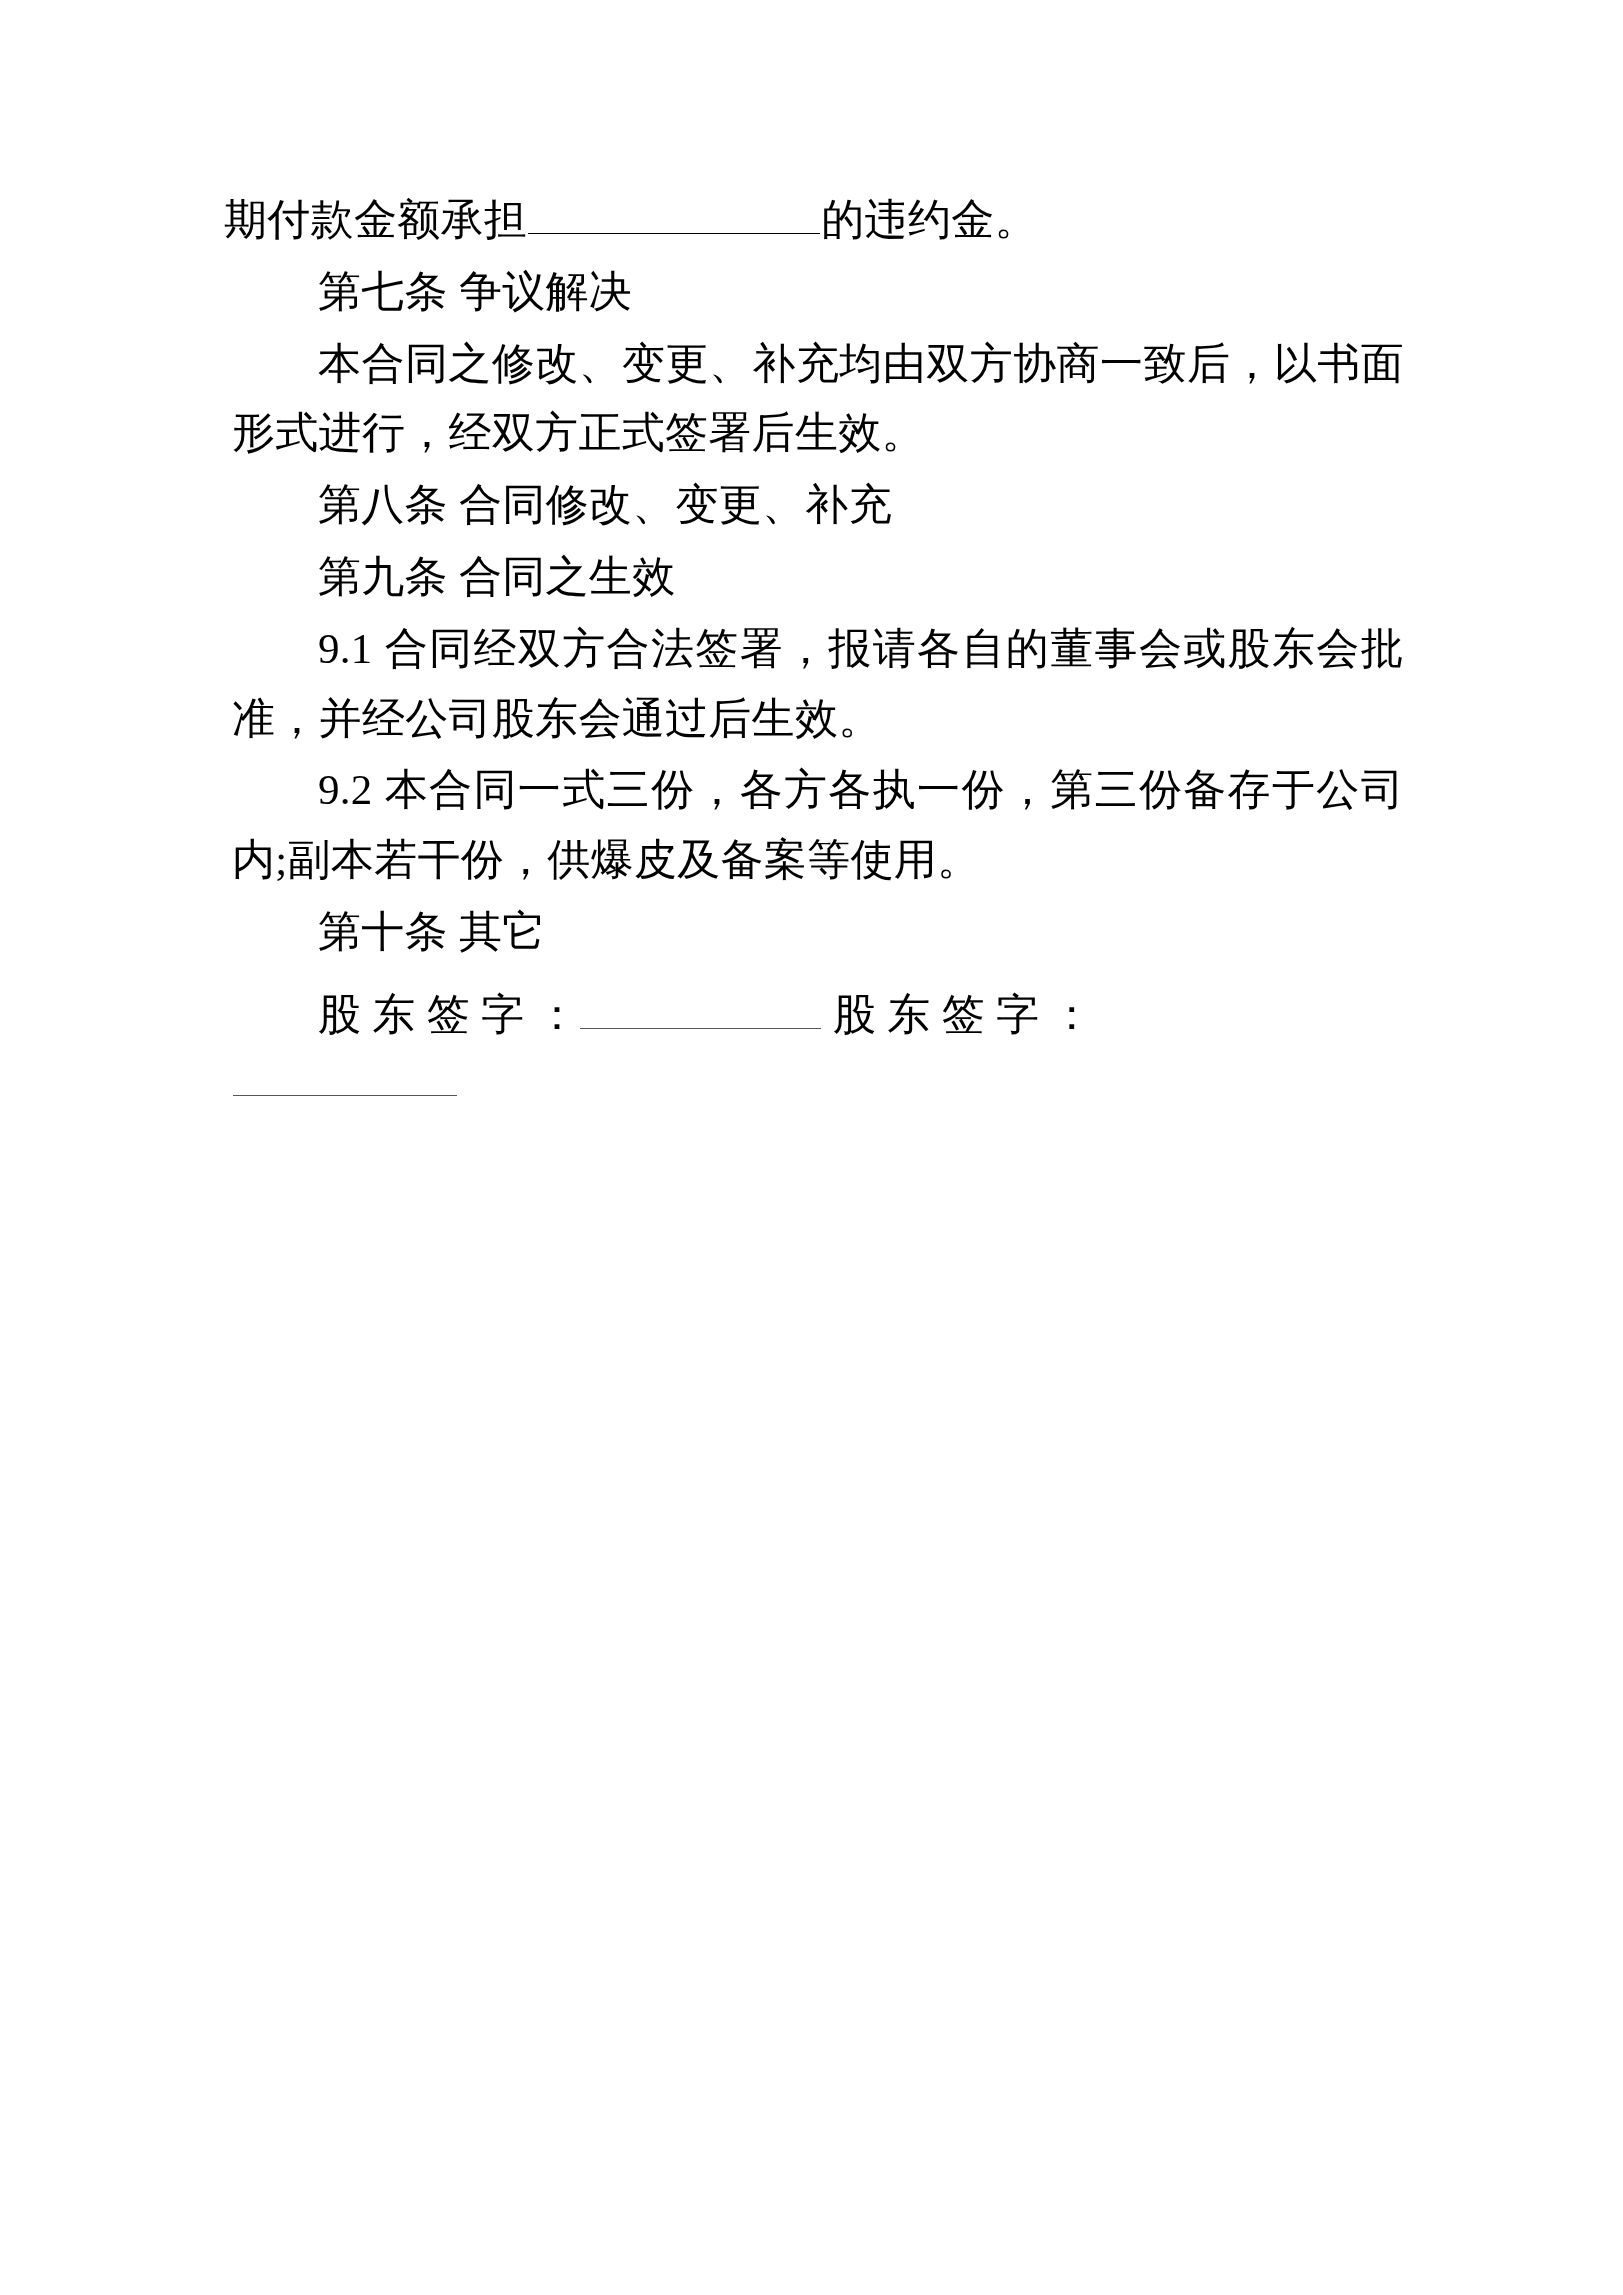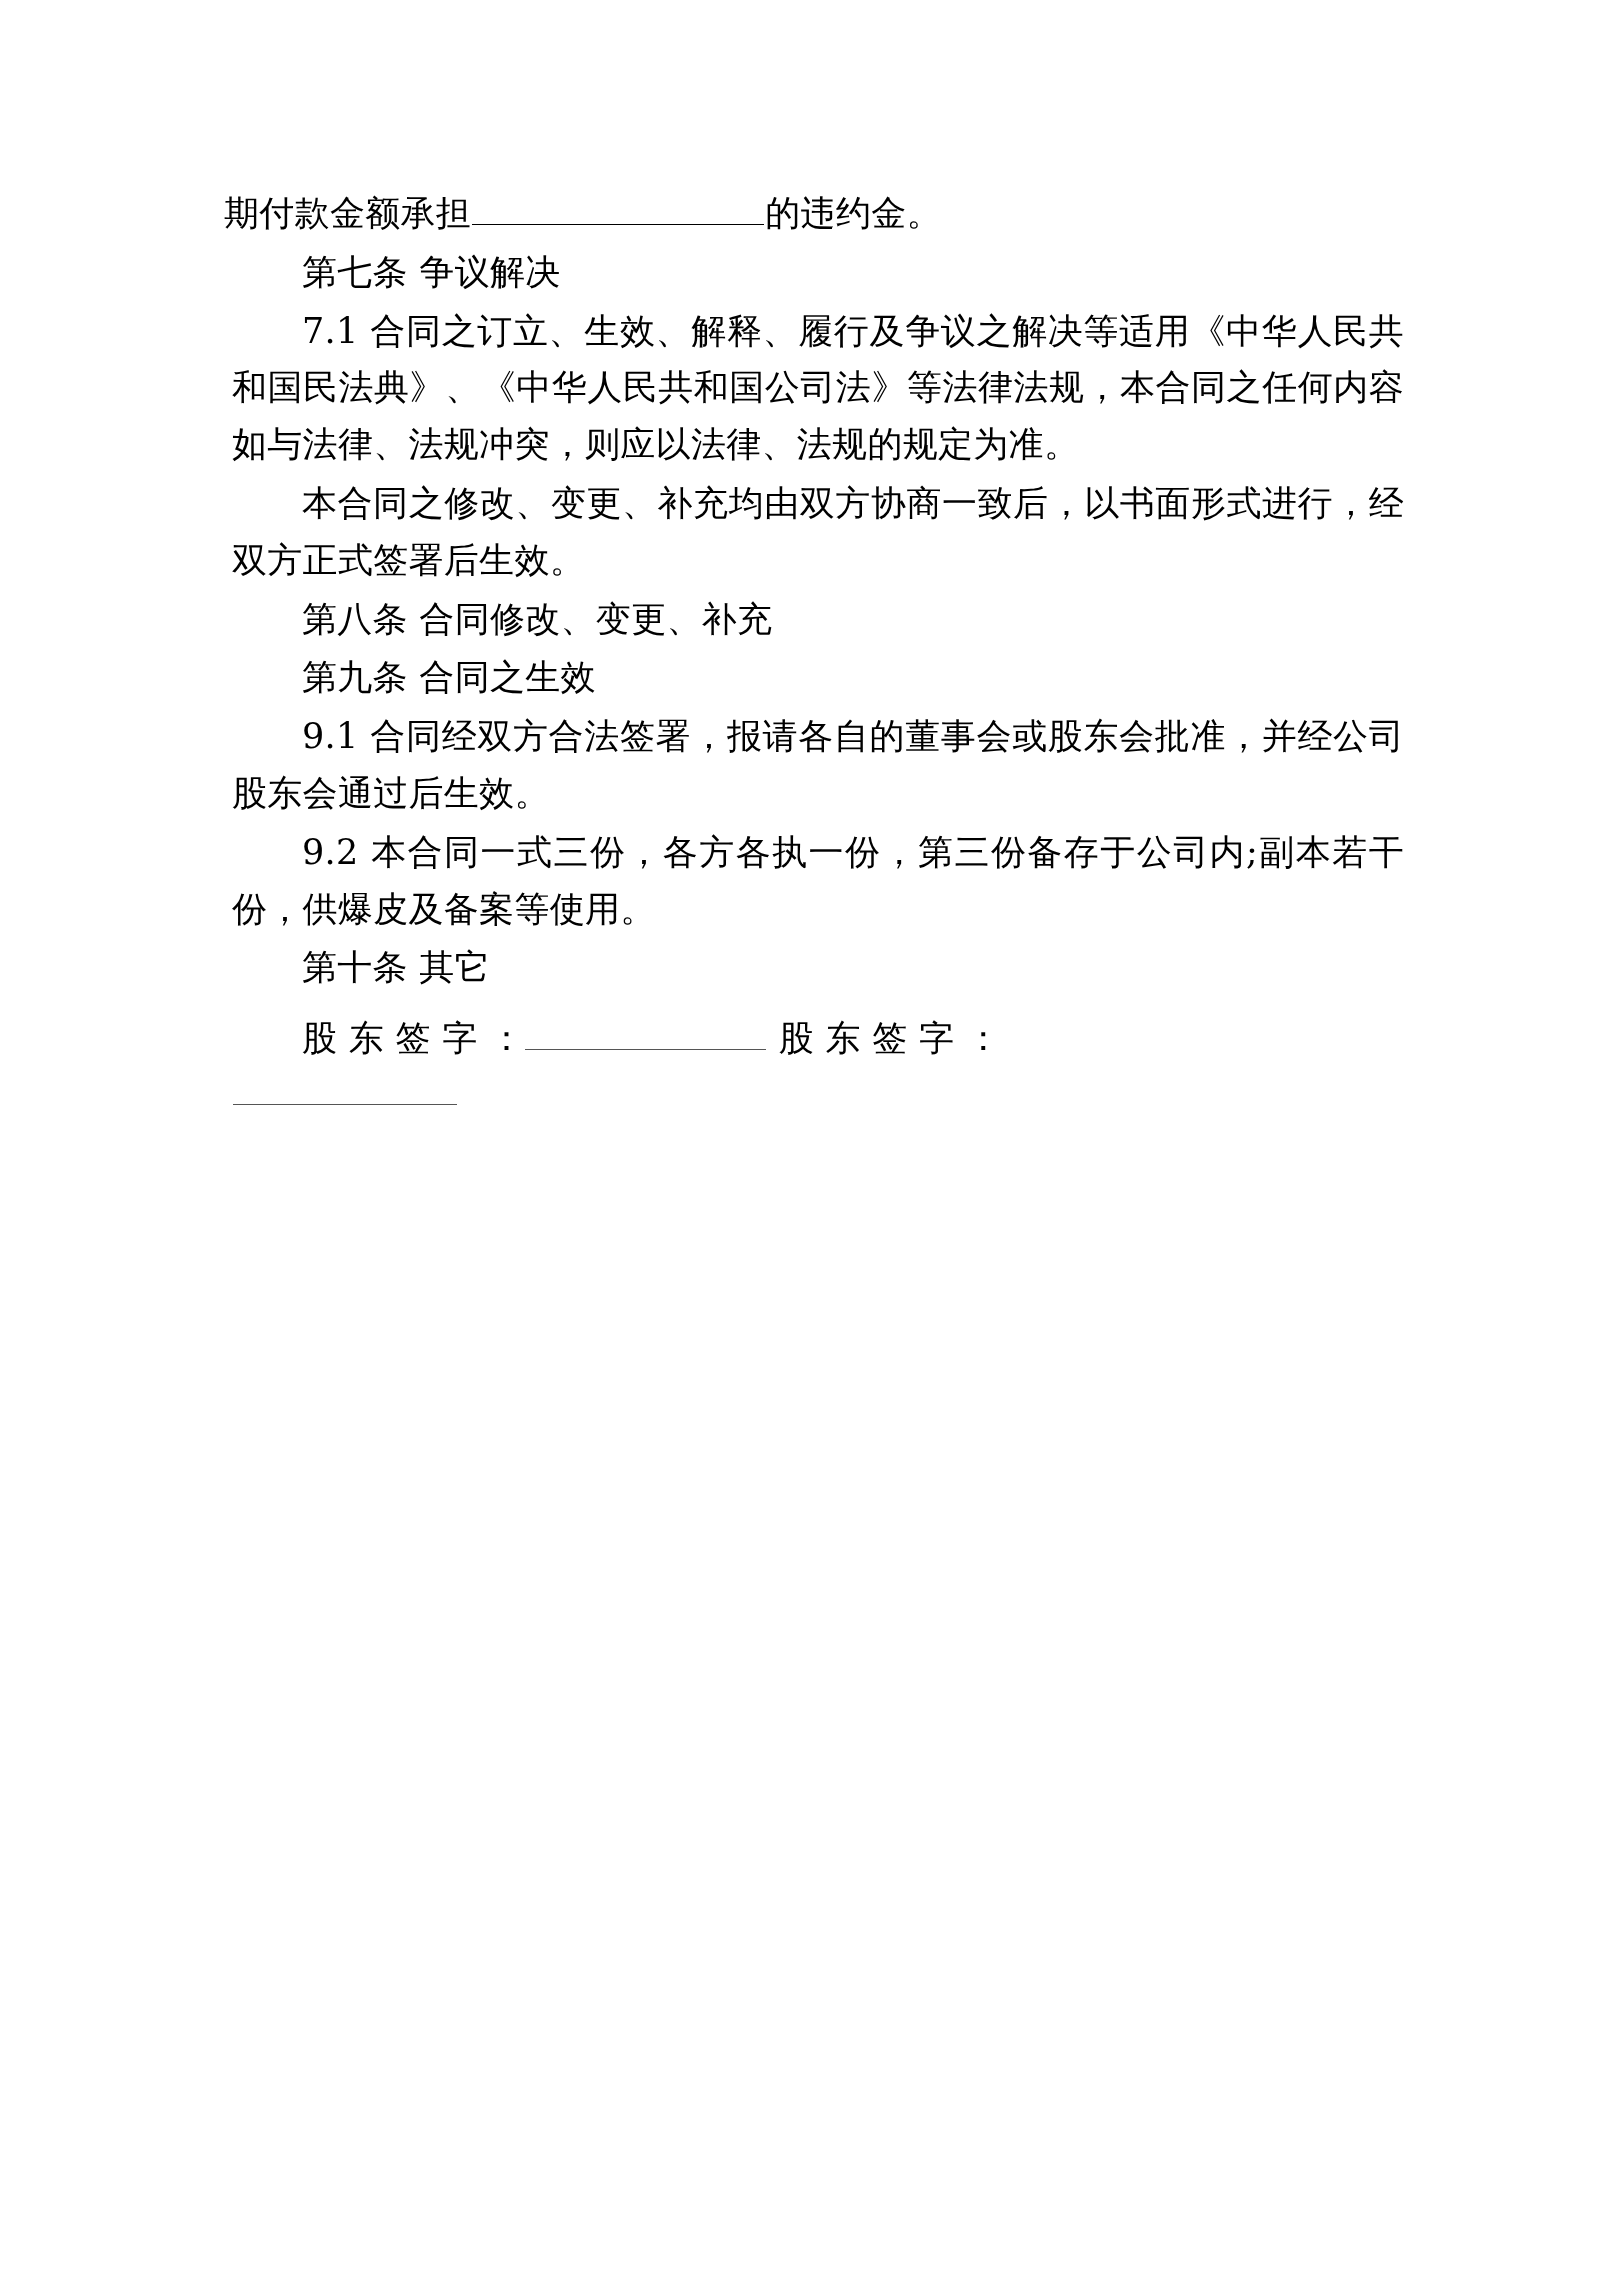--- a/index.html
+++ b/index.html
@@ -16,25 +16,26 @@
   }
   .page {
     position: relative;
     width: 1623px;
     height: 2295px;
     box-sizing: border-box;
     padding: 185px 219px 0 224px;
     background: #ffffff;
   }
   .doc-body {
-    font-size: 35px;
+    font-size: 43px;
     line-height: 1.62;
     letter-spacing: 0.3px;
     text-align: justify;
     text-justify: inter-ideograph;
+    font-family: Liberation Serif, serif;
   }
   p {
     margin: 0 0 2.2px 0;
   }
   .indent {
     text-indent: 2em;
     margin-left: 8px;
   }
   .blank {
     display: inline-block;
@@ -63,21 +64,20 @@
 
 <div class="page">
   <div class="doc-body">
 
     <p>
       <span>期付款金额承担</span><span class="blank blank-xl"></span><span>的违约金。</span>
     </p>
 
     <p class="indent">第七条  争议解决</p>
 
-    <p class="indent">7.1  合同之订立、生效、解释、履行及争议之解决等适用《中华人民共和国民法典》、《中华人民共和国公司法》等法律法规，本合同之任何内容如与法律、法规冲突，则应以法律、法规的规定为准。</p>
 
 
     <p class="indent">本合同之修改、变更、补充均由双方协商一致后，以书面形式进行，经双方正式签署后生效。</p>
 
     <p class="indent">第八条  合同修改、变更、补充</p>
 
     <p class="indent">第九条  合同之生效</p>
 
     <p class="indent">9.1  合同经双方合法签署，报请各自的董事会或股东会批准，并经公司股东会通过后生效。</p>
 

